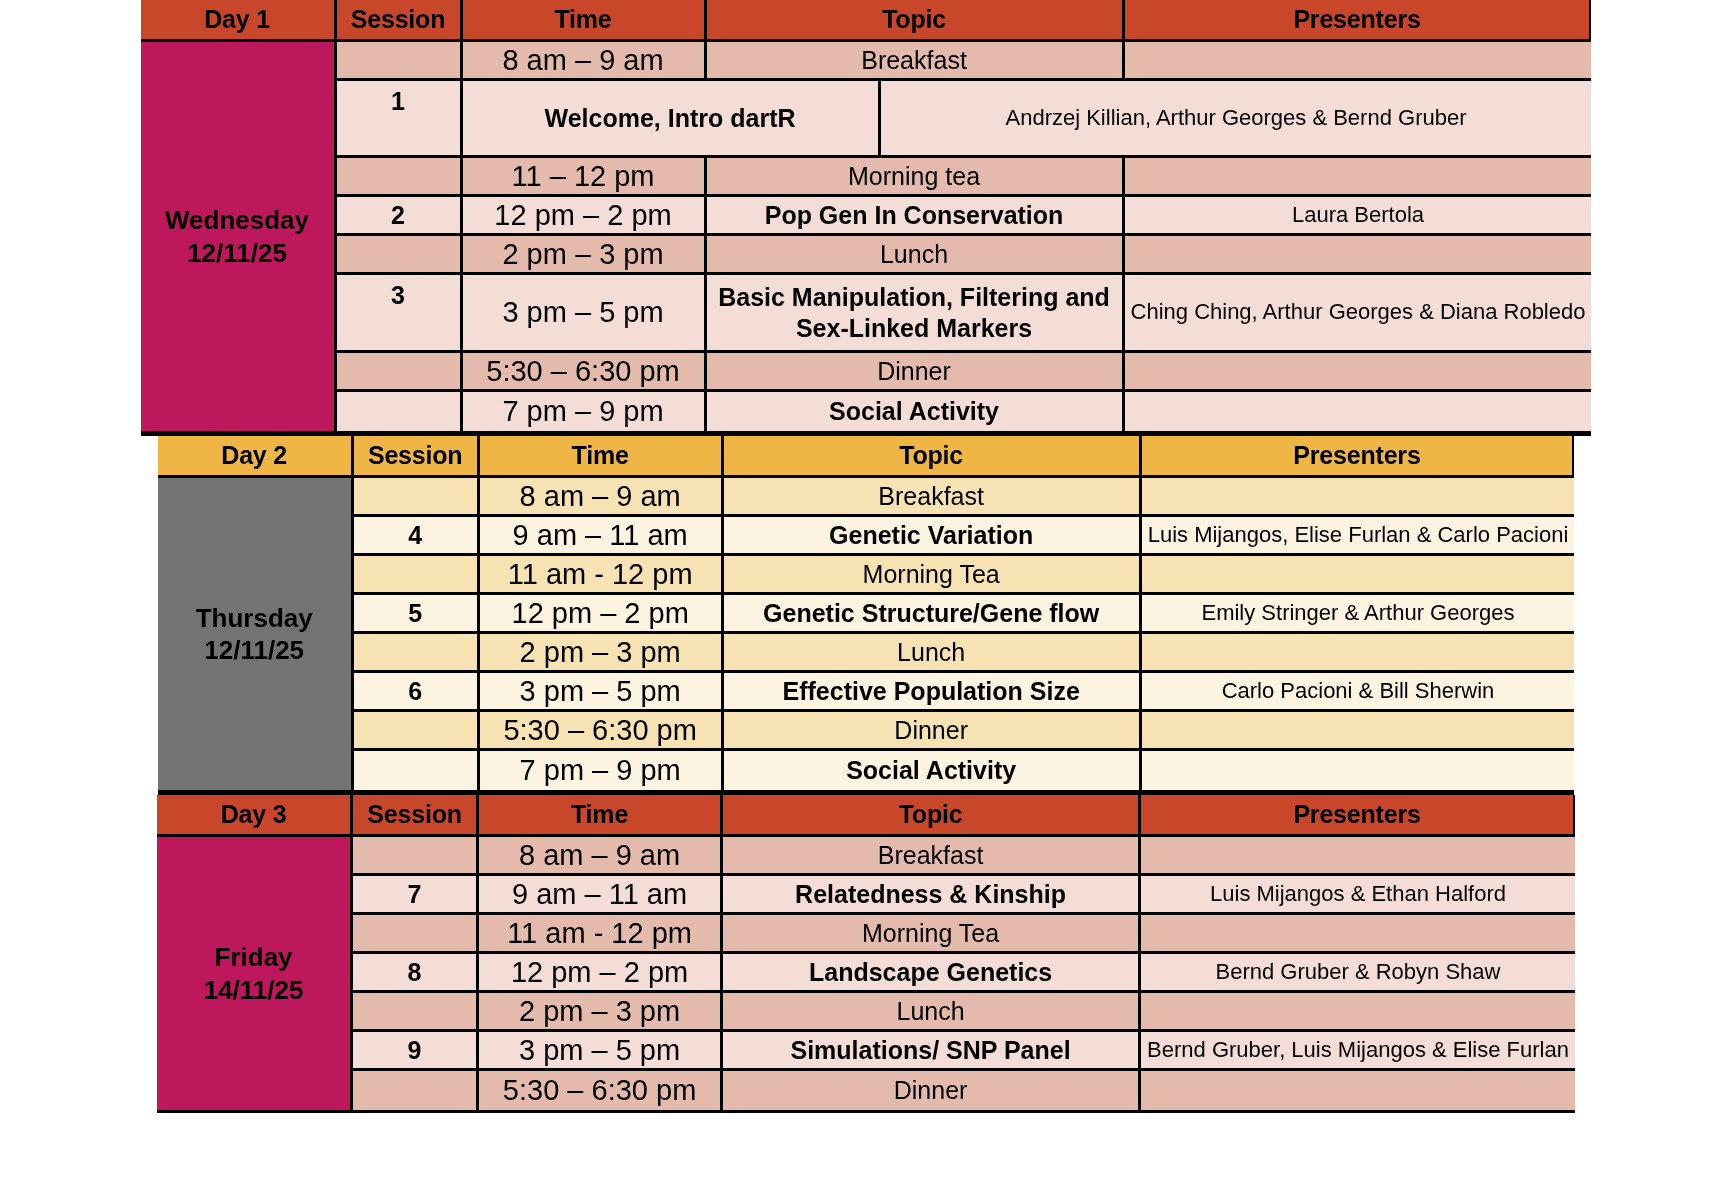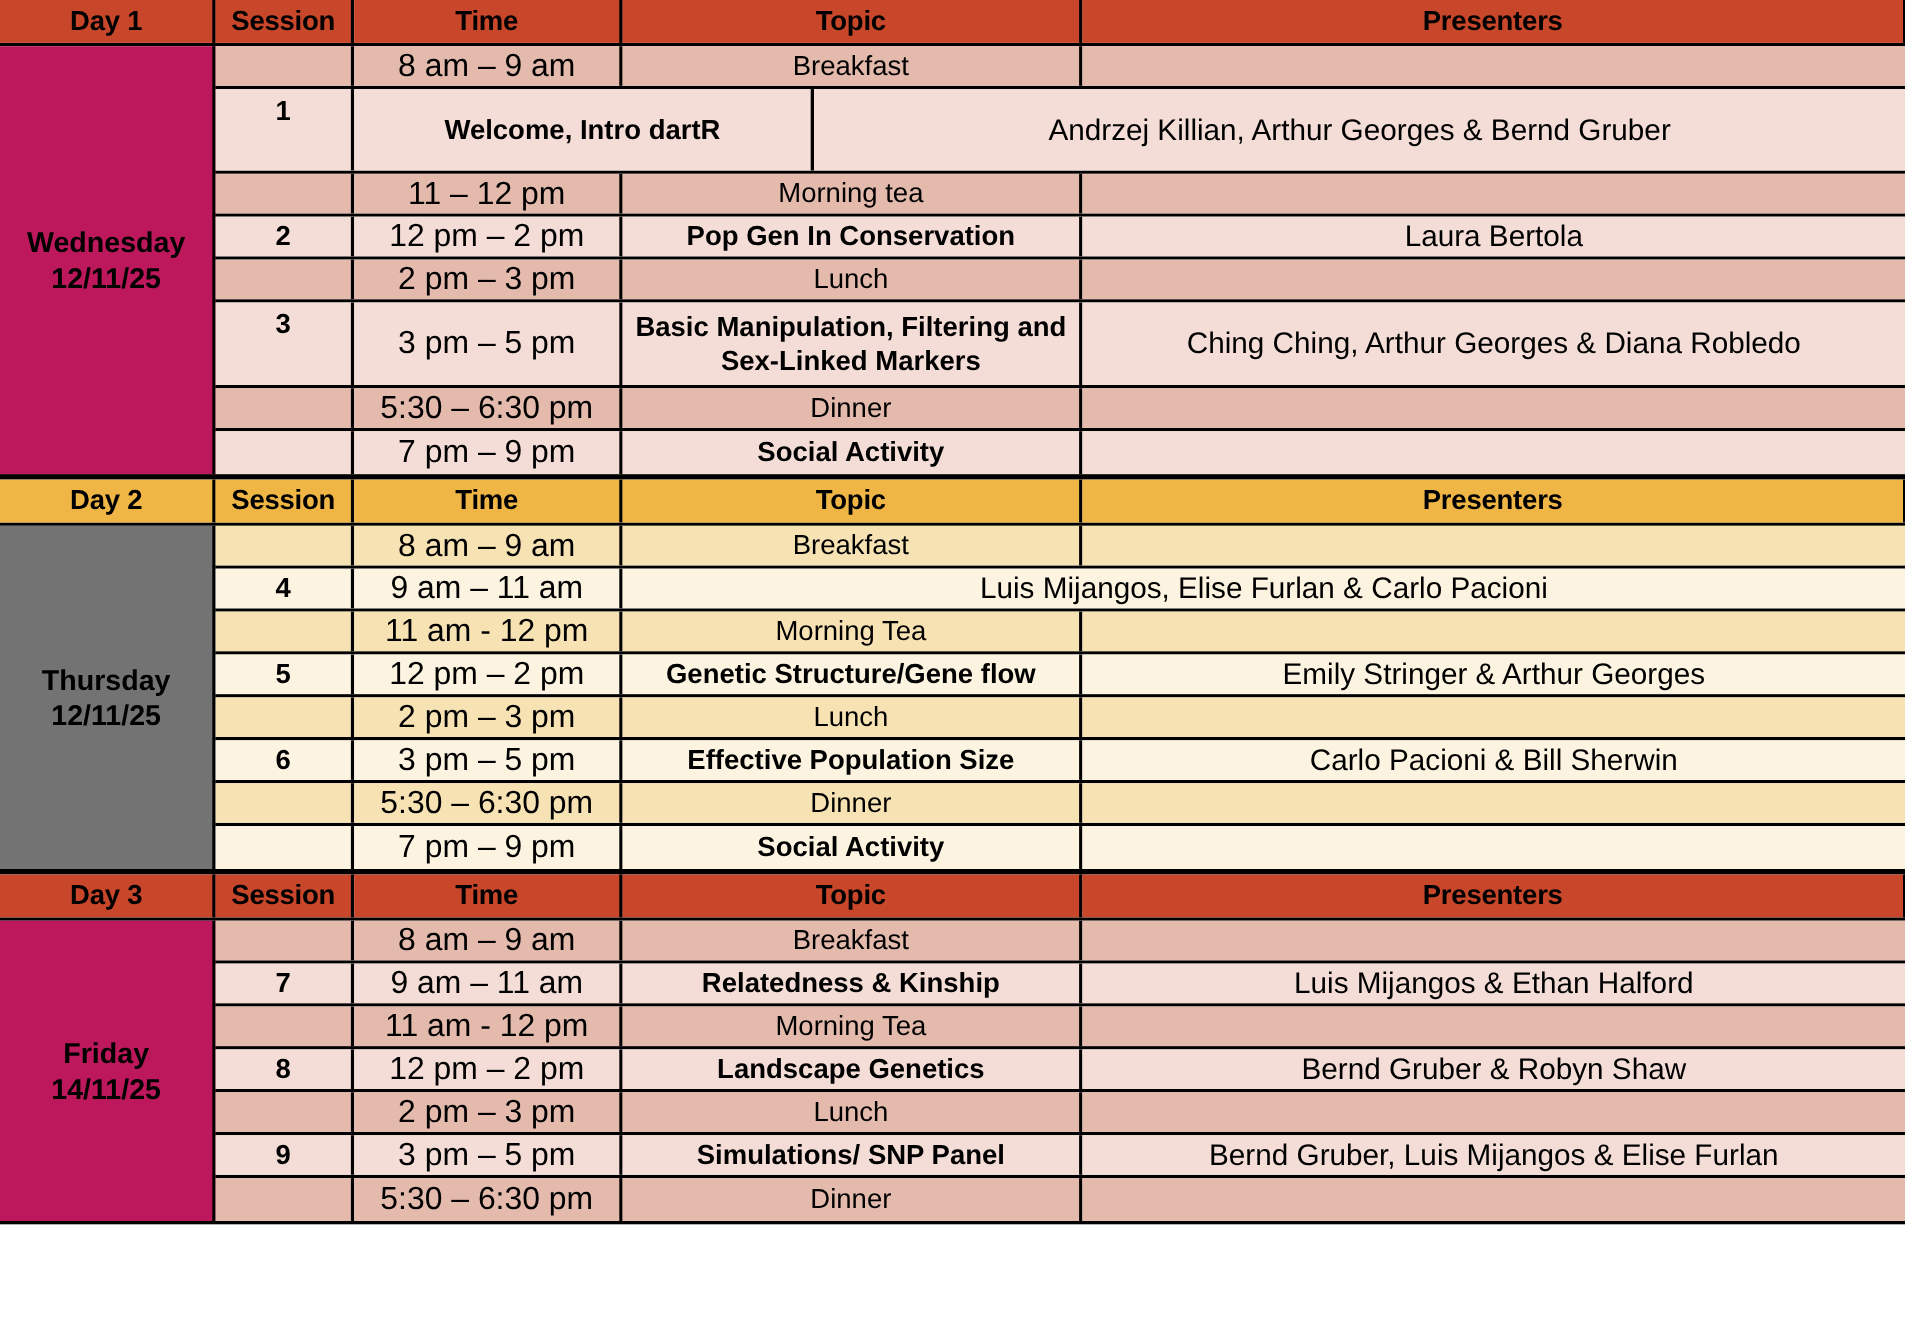--- a/index.html
+++ b/index.html
@@ -13,20 +13,21 @@
     height: 1197px;
     font-family: "Liberation Sans", sans-serif;
     overflow: hidden;
   }
 
   .schedule {
     width: 1732px;
     height: 1197px;
     display: flex;
     flex-direction: column;
+    align-items: center;
   }
 
   
   .day-block {
     display: flex;
     flex-direction: column;
     border-bottom: 5px solid #000000;
   }
   .day-block.last { border-bottom: 3px solid #000000; }
 
@@ -113,21 +114,21 @@
     line-height: 1.22;
     color: #000;
     padding: 0 6px;
   }
   .c-presenters {
     flex: 1;
     display: flex;
     align-items: center;
     justify-content: center;
     text-align: center;
-    font-size: 27px;
+    font-size: 22px;
     line-height: 1.22;
     color: #000;
     padding: 0 6px;
   }
   .bold { font-weight: bold; }
 
   
   .h-std   { height: 39px; }
   .h-tall  { height: 77px; }
   .h-tall2 { height: 78px; }
@@ -236,20 +237,21 @@
         <div class="rows">
           <div class="row alt-a h-std">
             <div class="c-session mid"></div>
             <div class="c-time">8 am – 9 am</div>
             <div class="c-topic">Breakfast</div>
             <div class="c-presenters"></div>
           </div>
           <div class="row alt-b h-std">
             <div class="c-session mid">4</div>
             <div class="c-time">9 am – 11 am</div>
+            <div class="c-topic bold">Genetic Variation</div>
             <div class="c-presenters">Luis Mijangos, Elise Furlan &amp; Carlo Pacioni</div>
           </div>
           <div class="row alt-a h-std">
             <div class="c-session mid"></div>
             <div class="c-time">11 am - 12 pm</div>
             <div class="c-topic">Morning Tea</div>
             <div class="c-presenters"></div>
           </div>
           <div class="row alt-b h-std">
             <div class="c-session mid">5</div>

